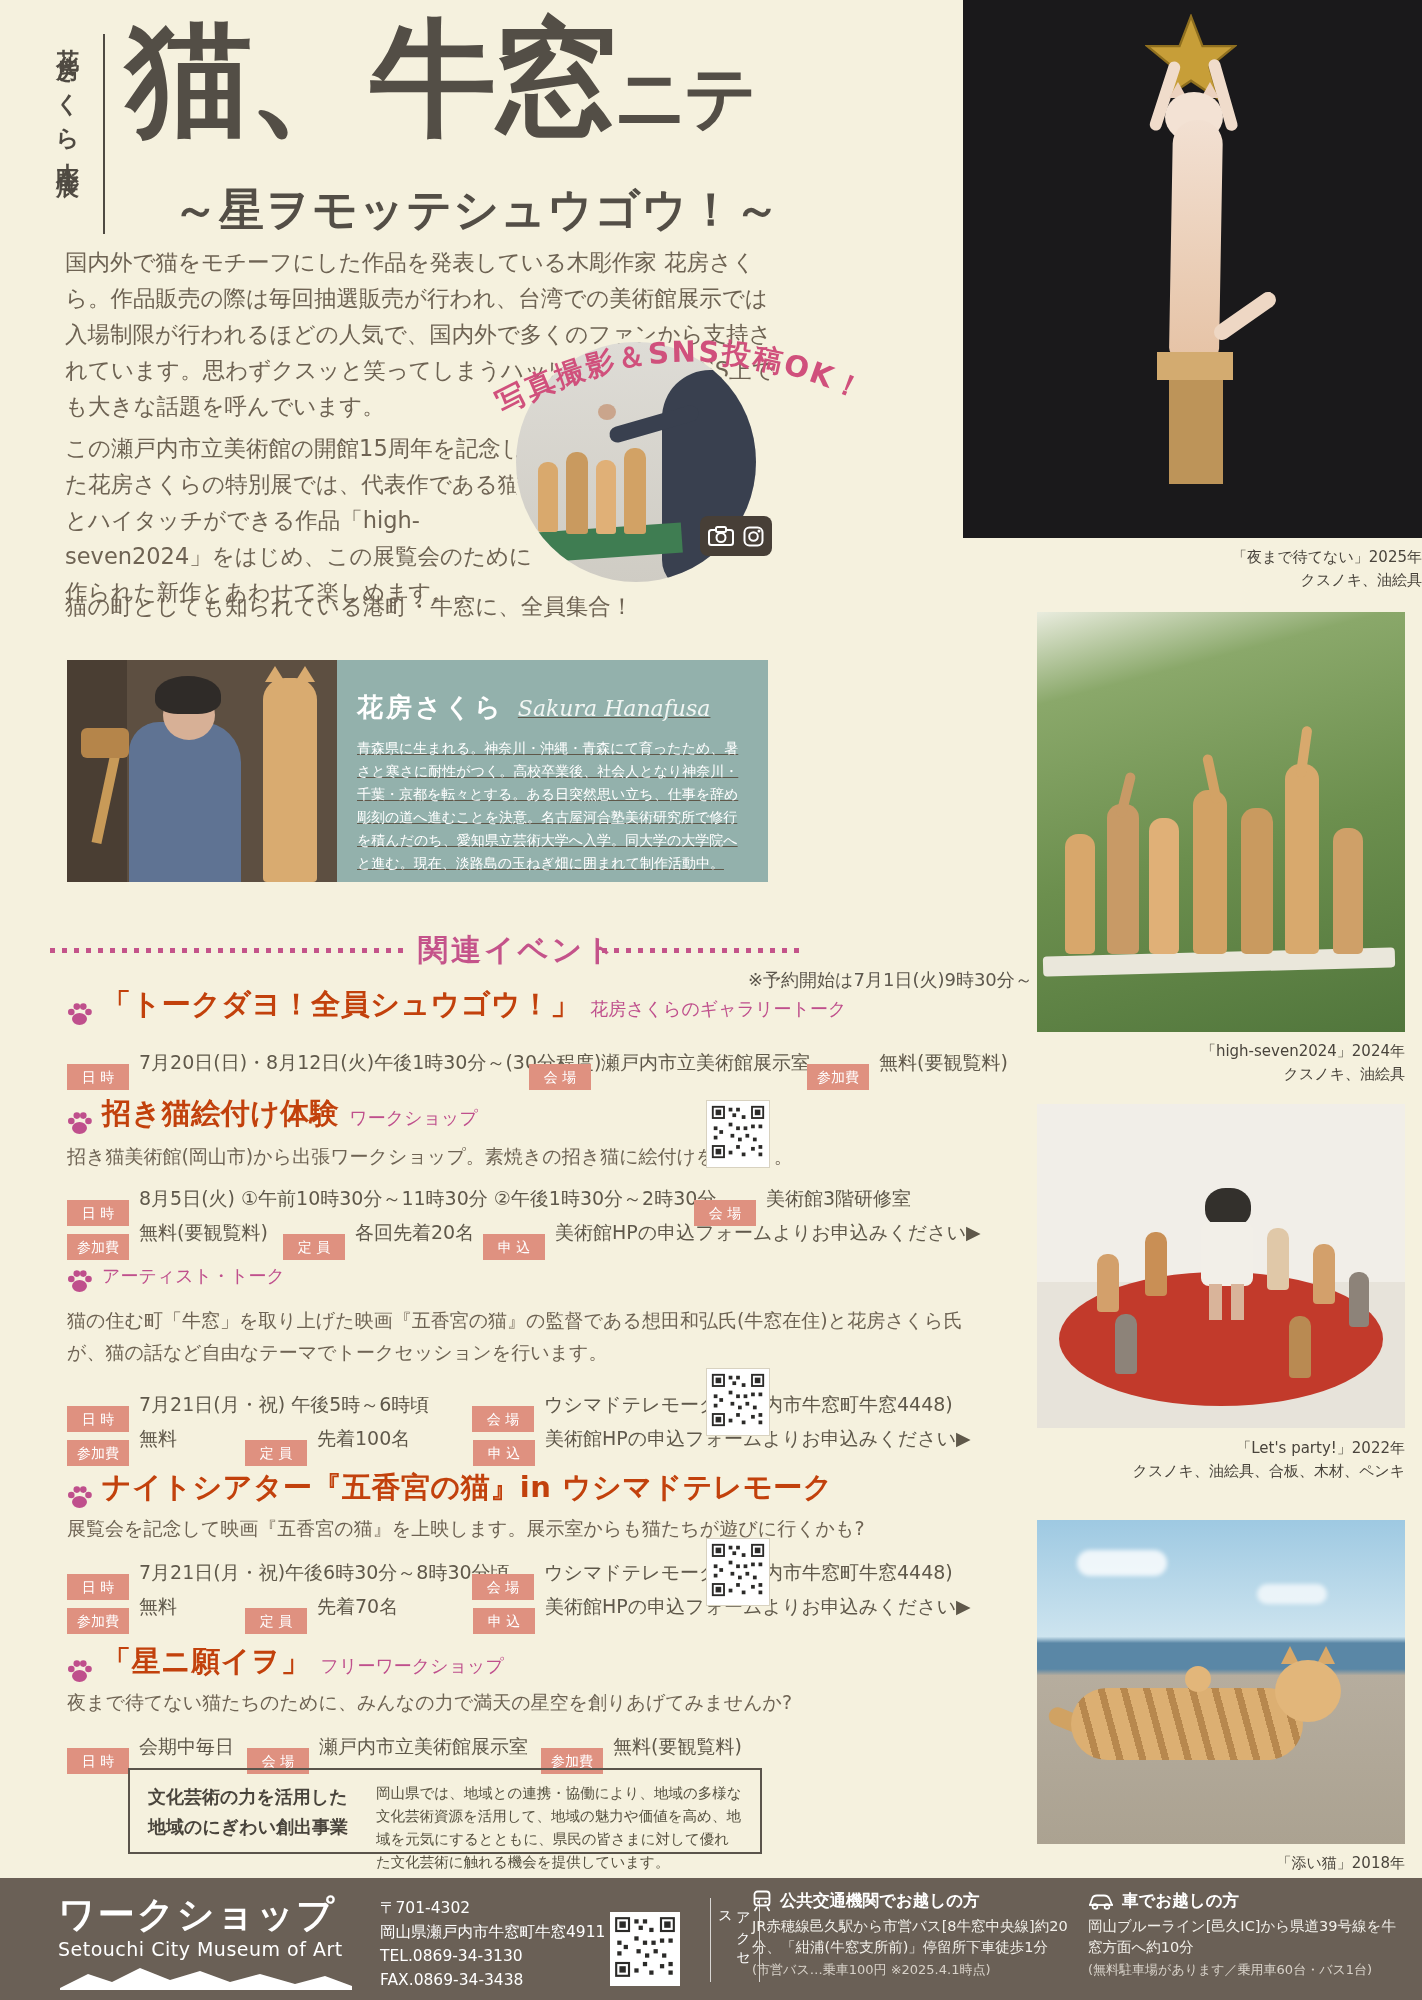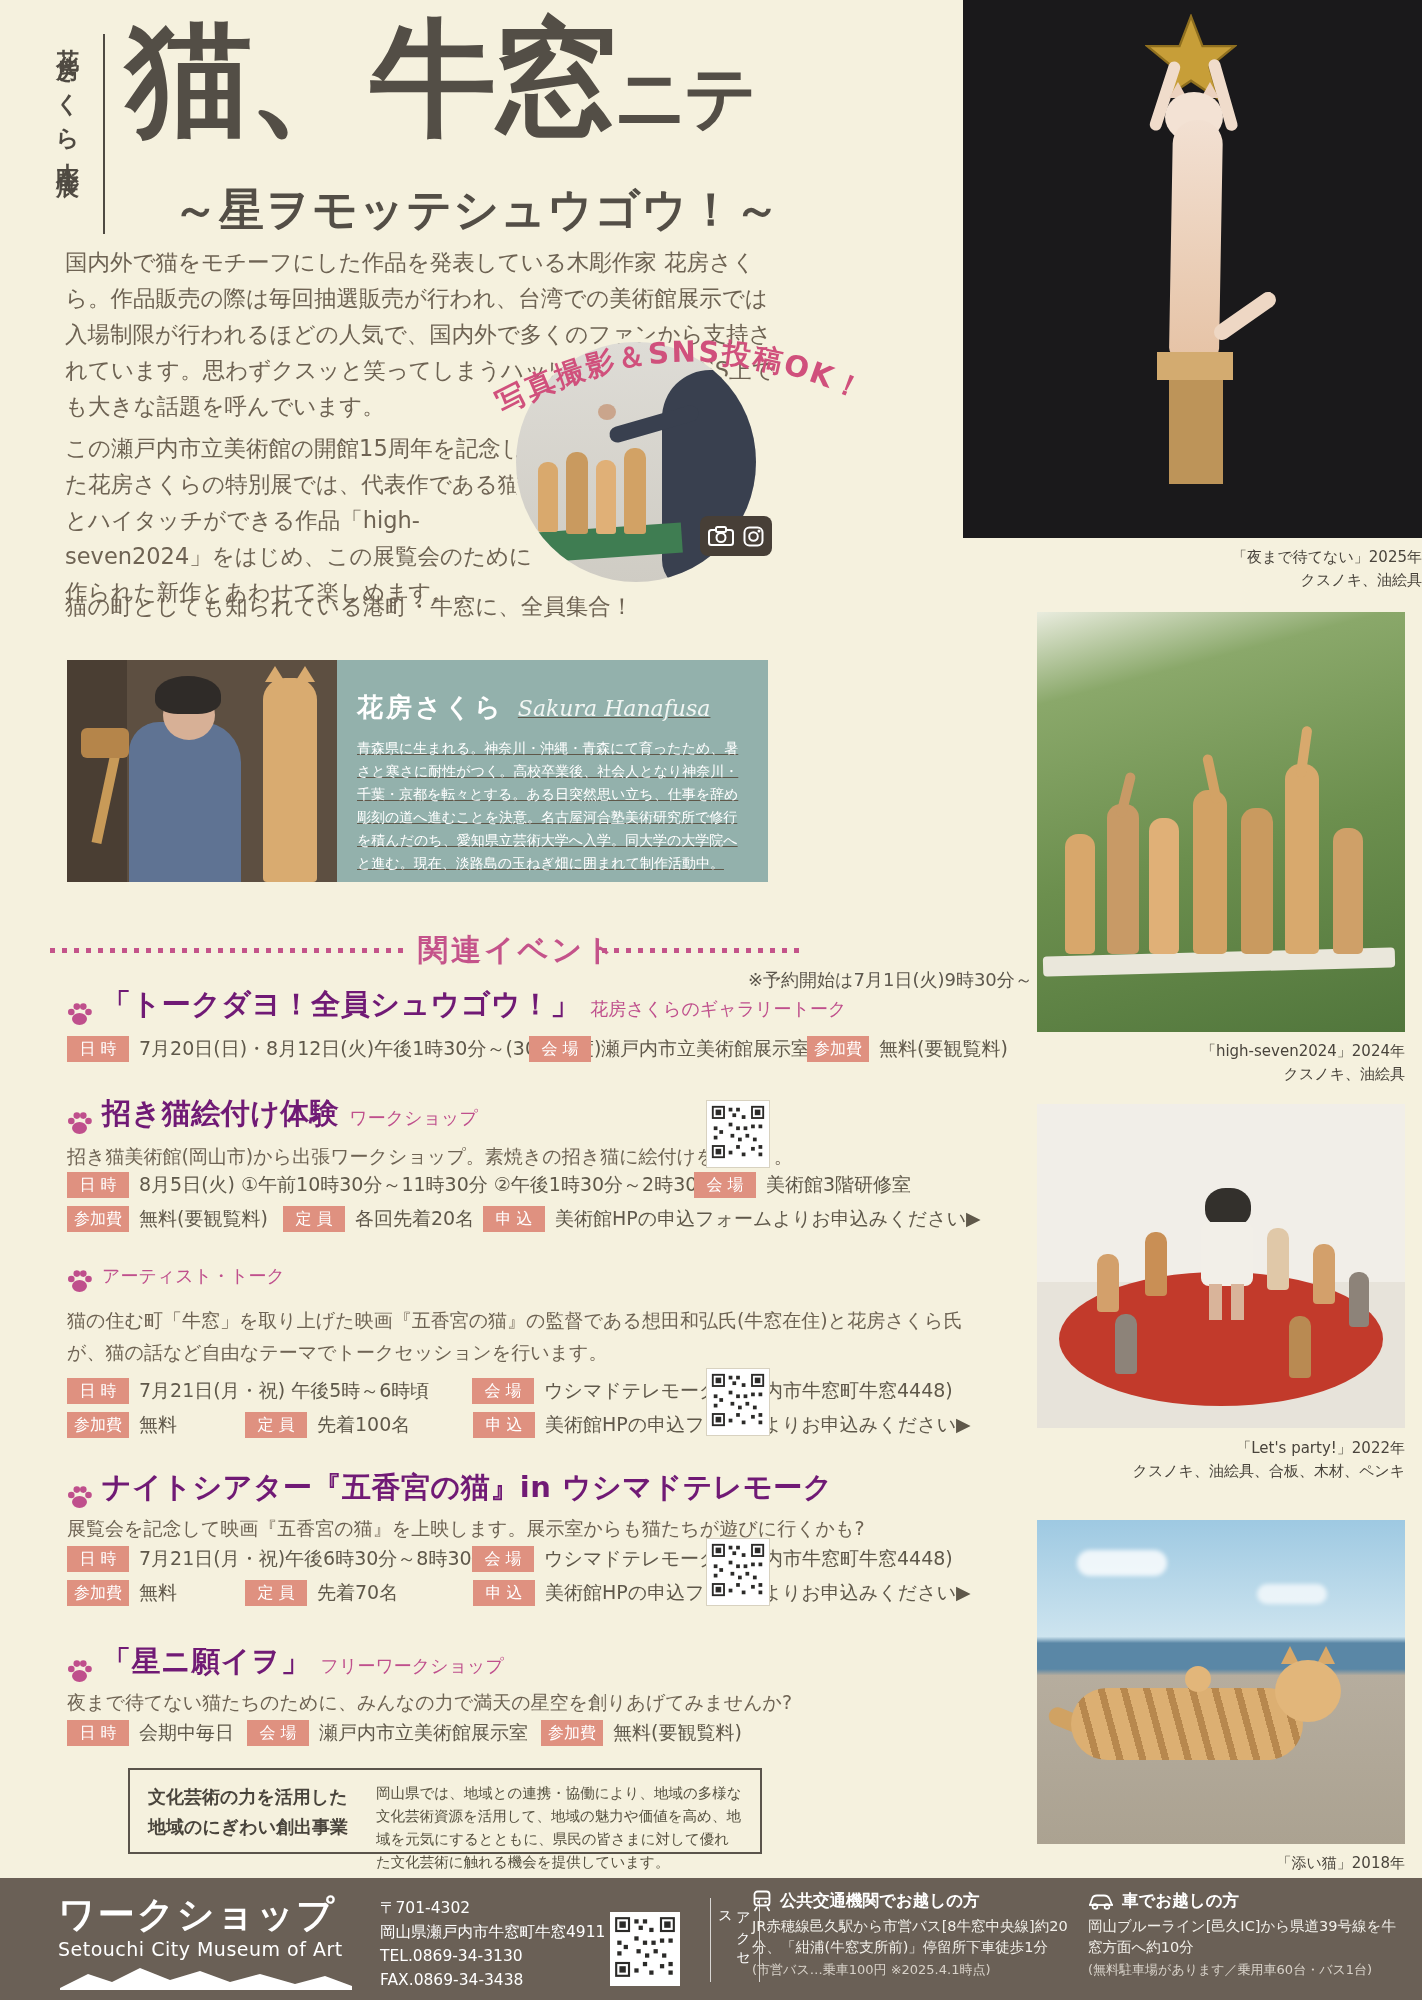--- a/index.html
+++ b/index.html
@@ -19,25 +19,25 @@
   .artist-row{display:flex;text-decoration:underline;}
   .artist-panel{background:#93b1ac;flex:1;padding:30px 22px 0 20px;}
   .artist-name{font-size:26px;font-weight:bold;color:#ffffff;letter-spacing:3px;display:inline-block;}
   .artist-roman{font-size:22px;font-style:italic;font-family:"DejaVu Serif",serif;color:#f2f6f3;margin-left:14px;}
   .artist-bio{font-size:14px;line-height:23px;color:#ffffff;margin-top:12px;}
   
   .dots{height:5px;background:repeating-linear-gradient(90deg,#c4538a 0 5px,transparent 5px 12px);}
   .events-heading{font-size:30px;font-weight:bold;color:#c4538a;letter-spacing:3px;}
   .events-note{font-size:18px;color:#5c564c;}
   .etrow{display:flex;align-items:flex-end;gap:10px;}
-  .etitle{font-size:29px;font-weight:bold;color:#701a75;letter-spacing:0.5px;white-space:nowrap;text-align:center;}
+  .etitle{font-size:29px;font-weight:bold;color:#c2410c;letter-spacing:0.5px;white-space:nowrap;text-align:center;}
   .esub{font-size:18px;color:#bf4f8c;padding-bottom:4px;white-space:nowrap;text-align:center;}
   .edesc{font-size:19px;color:#6e6353;line-height:32px;}
   .irow{display:flex;align-items:center;gap:10px;}
-  .chip{display:inline-block;width:62px;height:26px;line-height:26px;background:#df9180;color:#fff;font-size:16px;text-align:center;flex:none;}
+  .chip{display:inline-block;width:62px;height:26px;line-height:26px;background:#df9180;color:#fff;font-size:14px;text-align:center;flex:none;margin-top:28px;}
   .ival{font-size:19px;color:#5f584a;white-space:nowrap;flex:none;}
   .qr{background:#fff;padding:3px;border:1px solid #d8d2c0;}
   
   .pbox{border:2px solid #5a544b;display:flex;padding:12px 18px;box-sizing:border-box;}
   .pbox-title{width:212px;font-size:18px;font-weight:bold;color:#49443c;line-height:30px;flex:none;}
   .pbox-body{font-size:14.5px;color:#55503f;line-height:23px;margin-left:16px;}
   
   .footer{background:#6a6056;}
   .mname{font-size:37px;font-weight:bold;color:#fff;letter-spacing:2px;}
   .mname-en{font-size:19px;color:#fff;letter-spacing:0.5px;}

